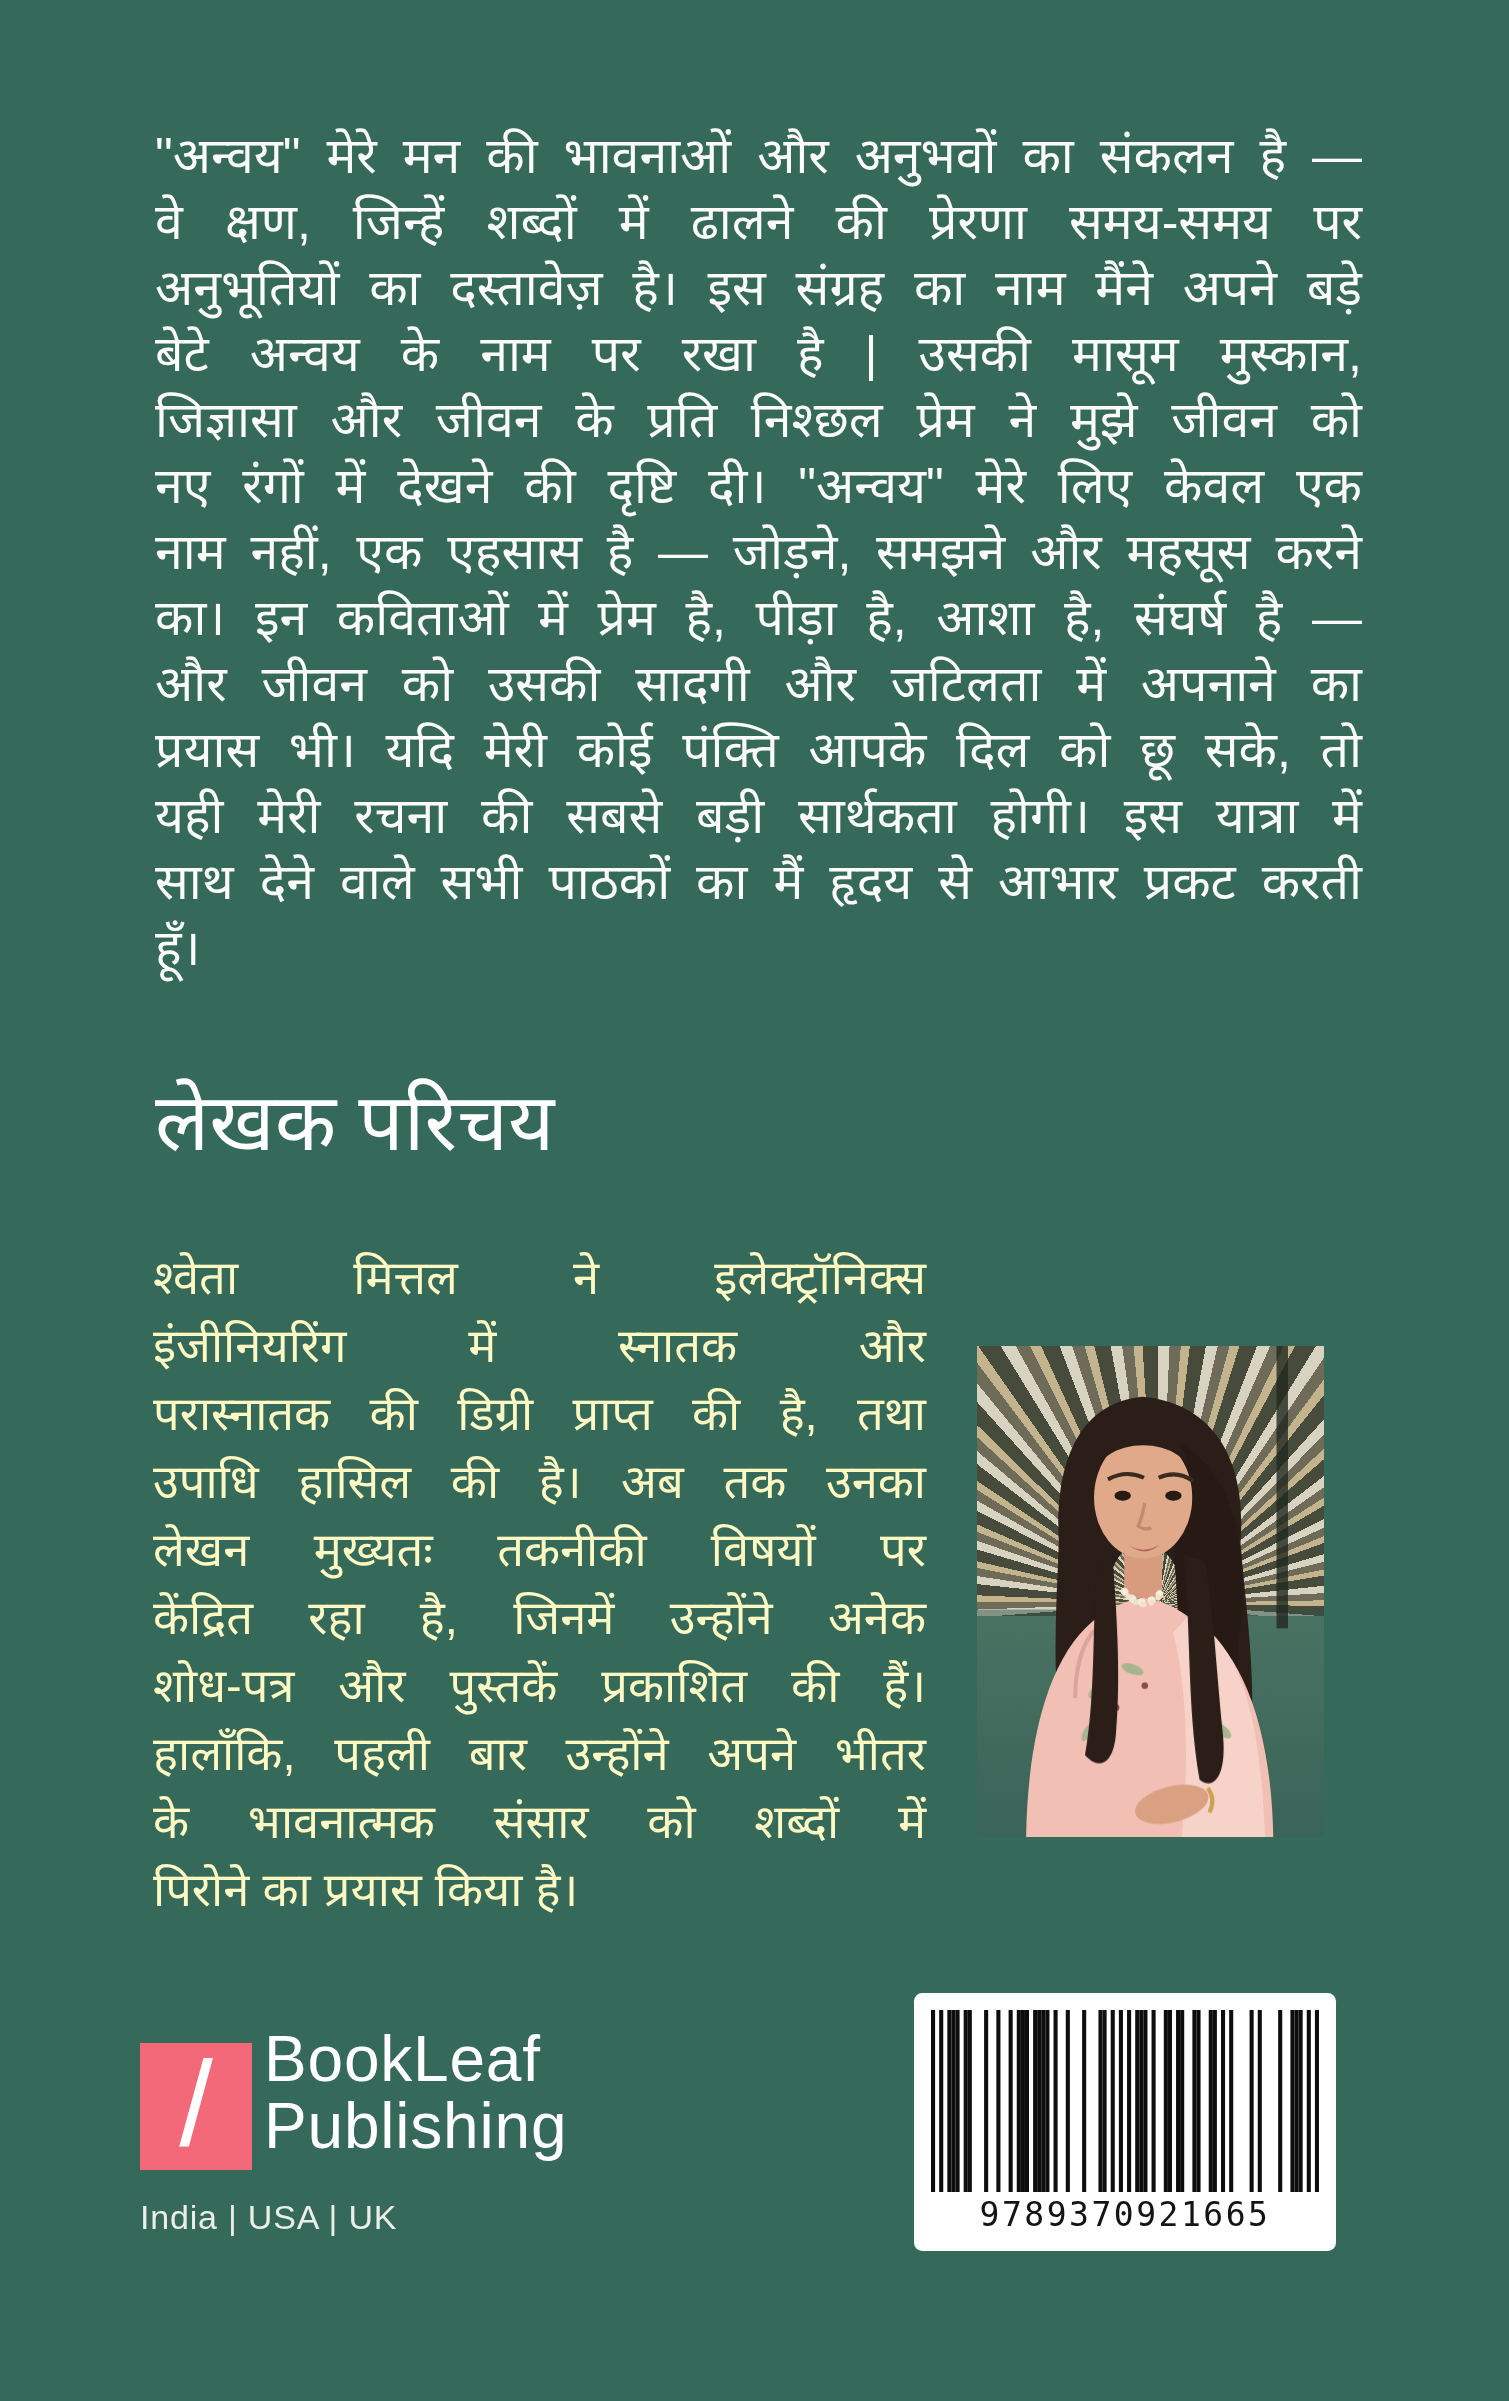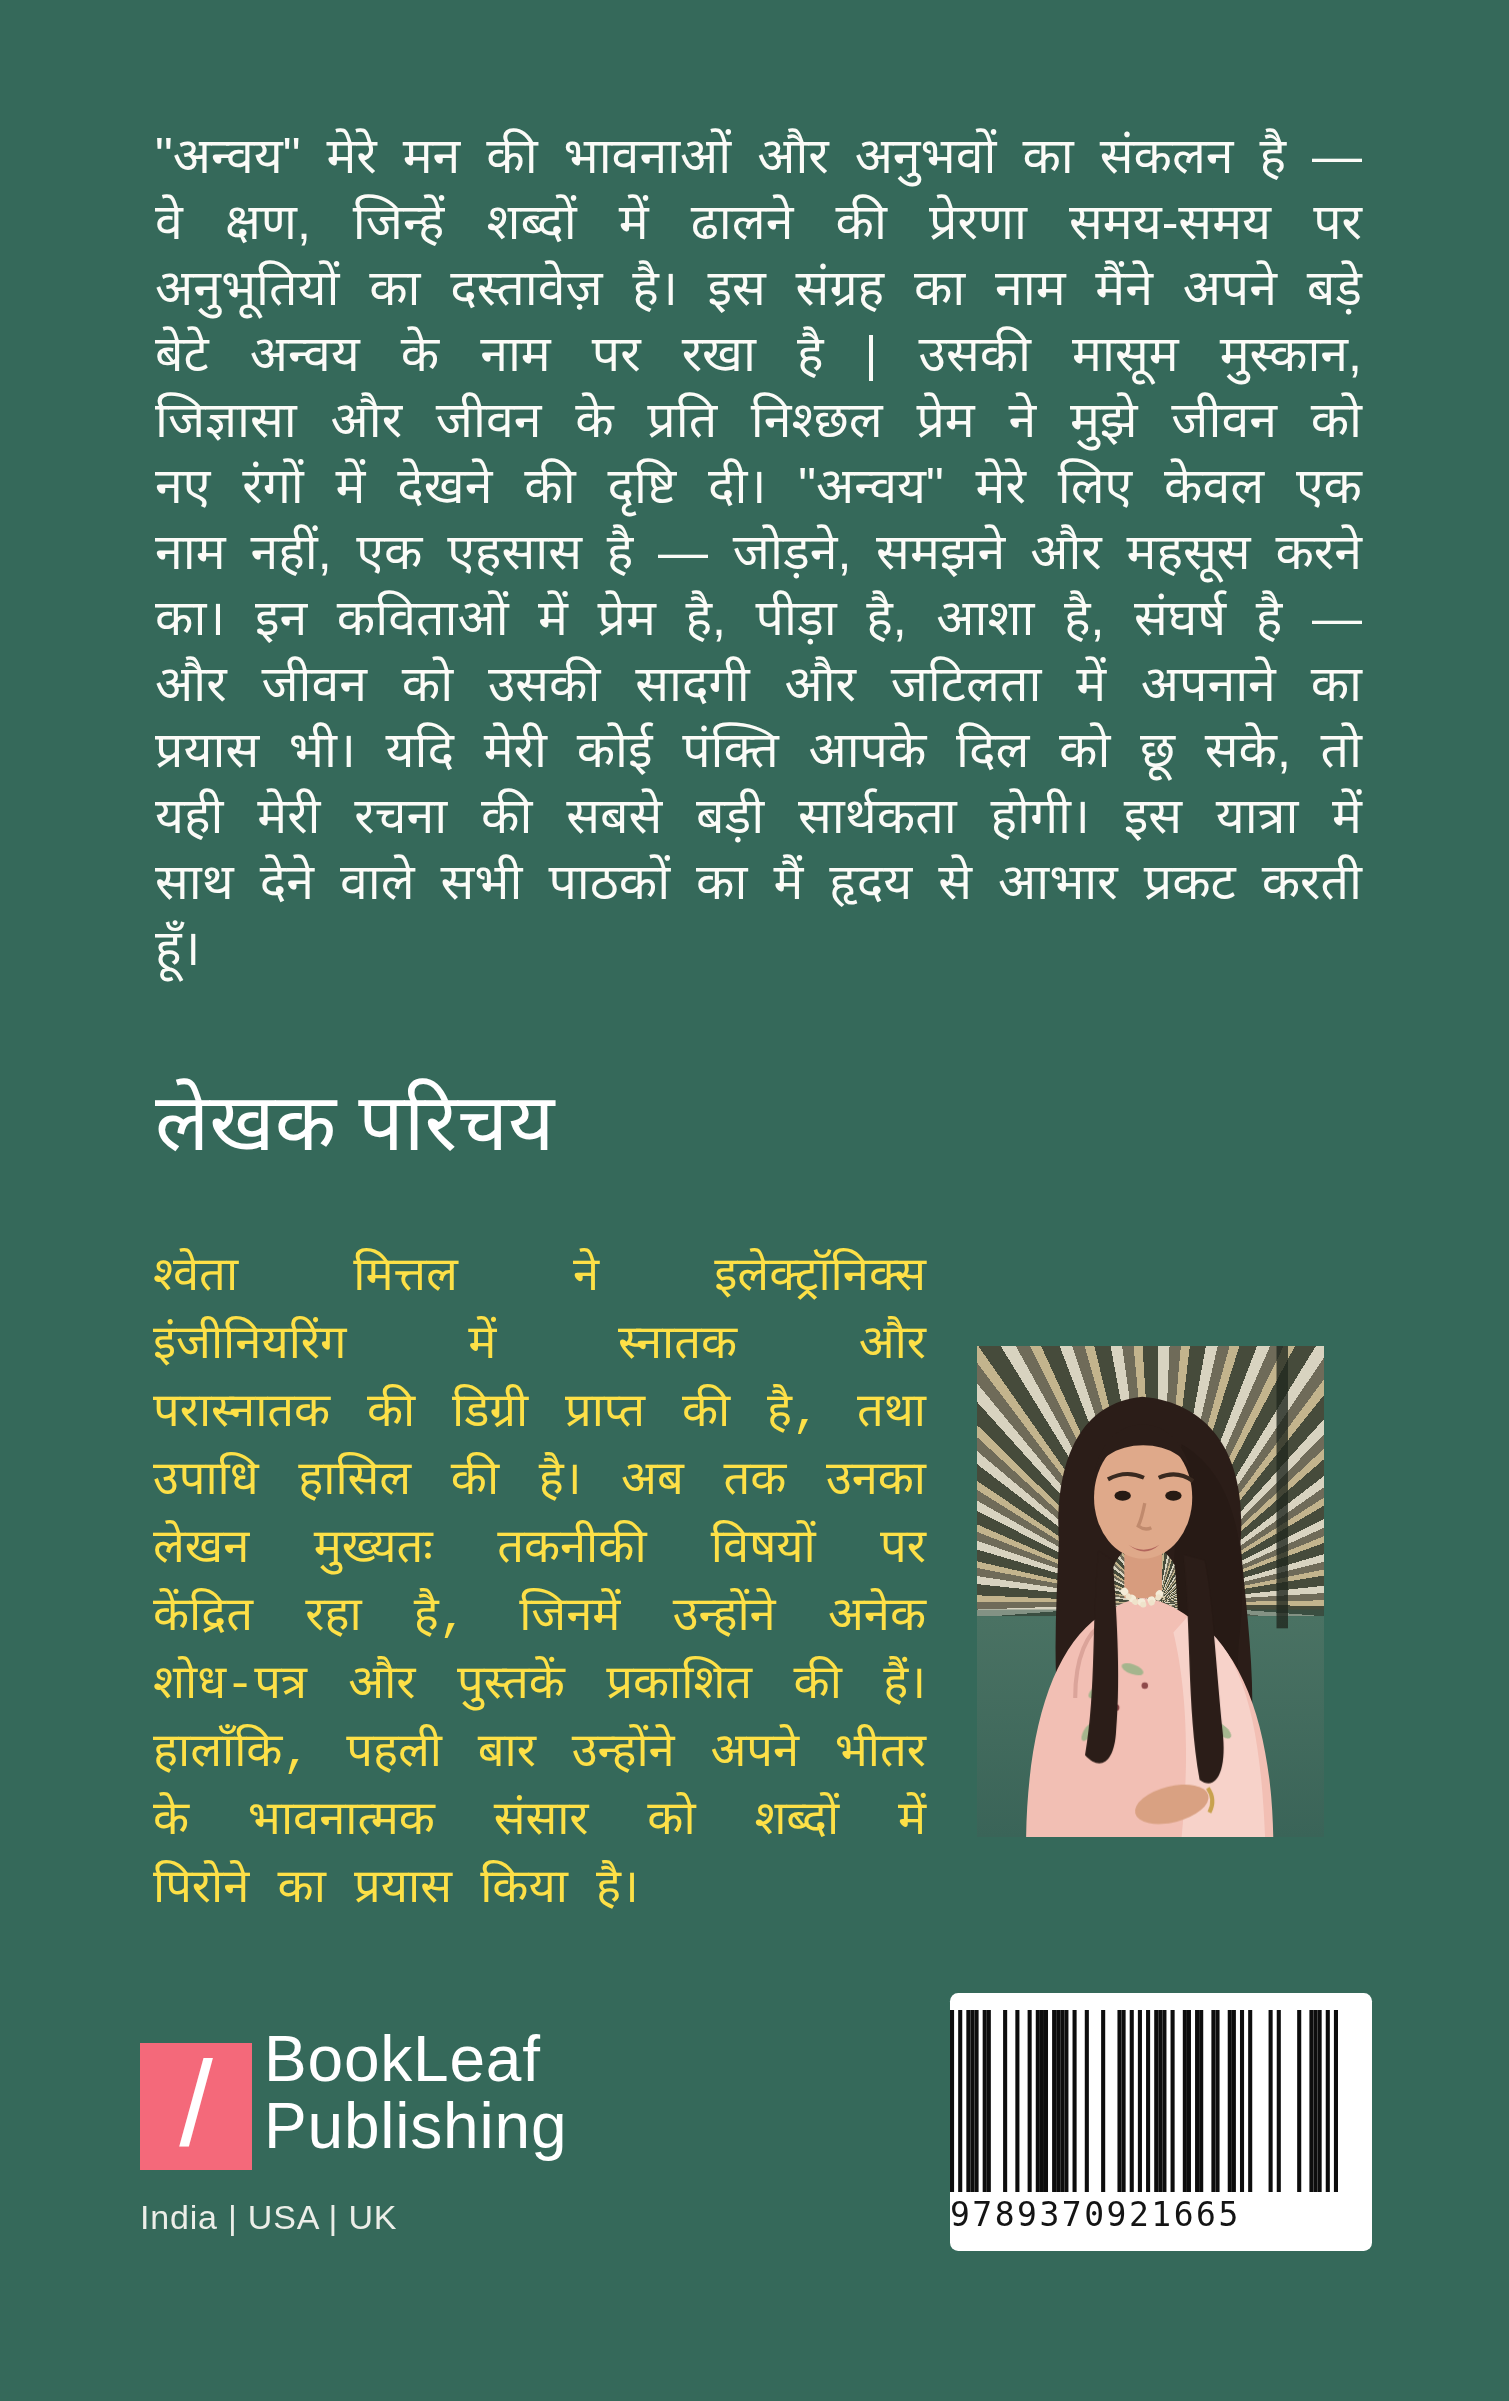--- a/index.html
+++ b/index.html
@@ -26,21 +26,21 @@
   
   .heading{
     position:absolute;left:155px;top:1070px;width:1207px;
     margin:0;text-align:left;
     font-size:80px;font-weight:500;color:#ffffff;line-height:106px;
   }
 
   
   .bio{
     position:absolute;left:153px;top:1244px;width:773px;
-    font-size:47px;line-height:68px;color:#fde047;font-family:Liberation Mono, monospace;
+    font-size:47px;line-height:68px;color:#fef9c3;
   }
 
   
   .photo{
     position:absolute;left:977px;top:1346px;width:347px;height:491px;
     background:#33402f;overflow:hidden;
   }
   .photo .rays{
     position:absolute;left:-6%;top:-4%;width:112%;height:64%;
     background:repeating-conic-gradient(from 150deg at 52% 88%,
@@ -71,23 +71,23 @@
     letter-spacing:0.8px;white-space:nowrap;
   }
   .regions{
     position:absolute;left:140px;top:2198px;width:409px;
     text-align:left;color:#eceee8;font-weight:300;font-size:34px;
     letter-spacing:0.8px;
   }
 
   
   .barcode-box{
-    position:absolute;left:950px;top:1993px;width:422px;height:258px;
+    position:absolute;left:914px;top:1993px;width:422px;height:258px;
     background:#ffffff;border-radius:8.2px;
-    display:flex;flex-direction:column;
+    display:flex;flex-direction:column;align-items:center;
     box-sizing:border-box;padding-top:17px;
   }
   .barcode-bars{width:388px;height:182px;display:block;}
   .barcode-number{
     font-family:"DejaVu Sans Mono", monospace;
     font-size:33px;color:#141414;letter-spacing:2.5px;
     margin-top:3.3px;white-space:nowrap;
   }
 </style>
 </head>

